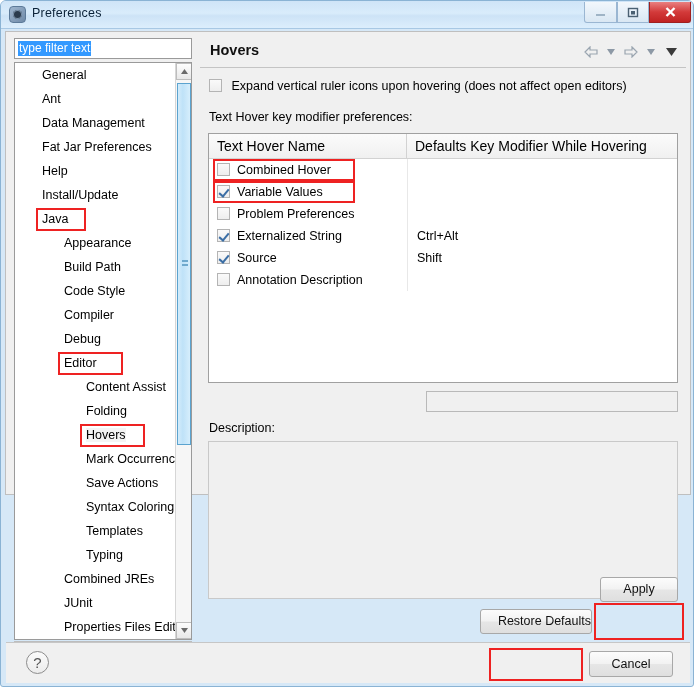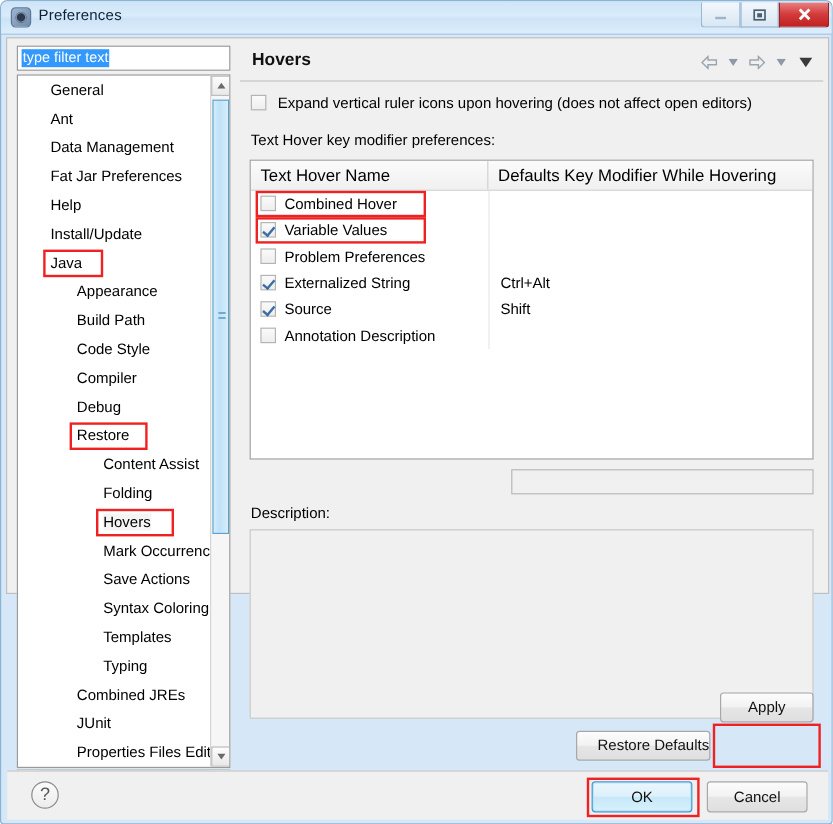--- a/index.html
+++ b/index.html
@@ -357,21 +357,21 @@
           <div class="tree-item lvl0"><span class="tree-label">Data Management</span></div>
           <div class="tree-item lvl0"><span class="tree-label">Fat Jar Preferences</span></div>
           <div class="tree-item lvl0"><span class="tree-label">Help</span></div>
           <div class="tree-item lvl0"><span class="tree-label">Install/Update</span></div>
           <div class="tree-item lvl0"><span class="tree-label">Java</span></div>
           <div class="tree-item lvl1"><span class="tree-label">Appearance</span></div>
           <div class="tree-item lvl1"><span class="tree-label">Build Path</span></div>
           <div class="tree-item lvl1"><span class="tree-label">Code Style</span></div>
           <div class="tree-item lvl1"><span class="tree-label">Compiler</span></div>
           <div class="tree-item lvl1"><span class="tree-label">Debug</span></div>
-          <div class="tree-item lvl1"><span class="tree-label">Restore</span></div>
+          <div class="tree-item lvl1"><span class="tree-label">Editor</span></div>
           <div class="tree-item lvl2"><span class="tree-label">Content Assist</span></div>
           <div class="tree-item lvl2"><span class="tree-label">Folding</span></div>
           <div class="tree-item lvl2 selected"><span class="tree-label">Hovers</span></div>
           <div class="tree-item lvl2"><span class="tree-label">Mark Occurrences</span></div>
           <div class="tree-item lvl2"><span class="tree-label">Save Actions</span></div>
           <div class="tree-item lvl2"><span class="tree-label">Syntax Coloring</span></div>
           <div class="tree-item lvl2"><span class="tree-label">Templates</span></div>
           <div class="tree-item lvl2"><span class="tree-label">Typing</span></div>
           <div class="tree-item lvl1"><span class="tree-label">Combined JREs</span></div>
           <div class="tree-item lvl1"><span class="tree-label">JUnit</span></div>
@@ -500,19 +500,18 @@
         <div id="desc-box"></div>
 
         <div class="btn" id="btn-restore">Restore Defaults</div>
         <div class="btn" id="btn-apply">Apply</div>
         <div class="redbox" id="apply-redbox"></div>
       </div>
     </div>
 
     <div id="footer">
       <div id="help-icon">?</div>
-      <div class="btn" id="btn-ok">OK</div>
       <div class="redbox" id="ok-redbox"></div>
       <div class="btn" id="btn-cancel">Cancel</div>
     </div>
 
   </div>
 </div>
 
 </body></html>

